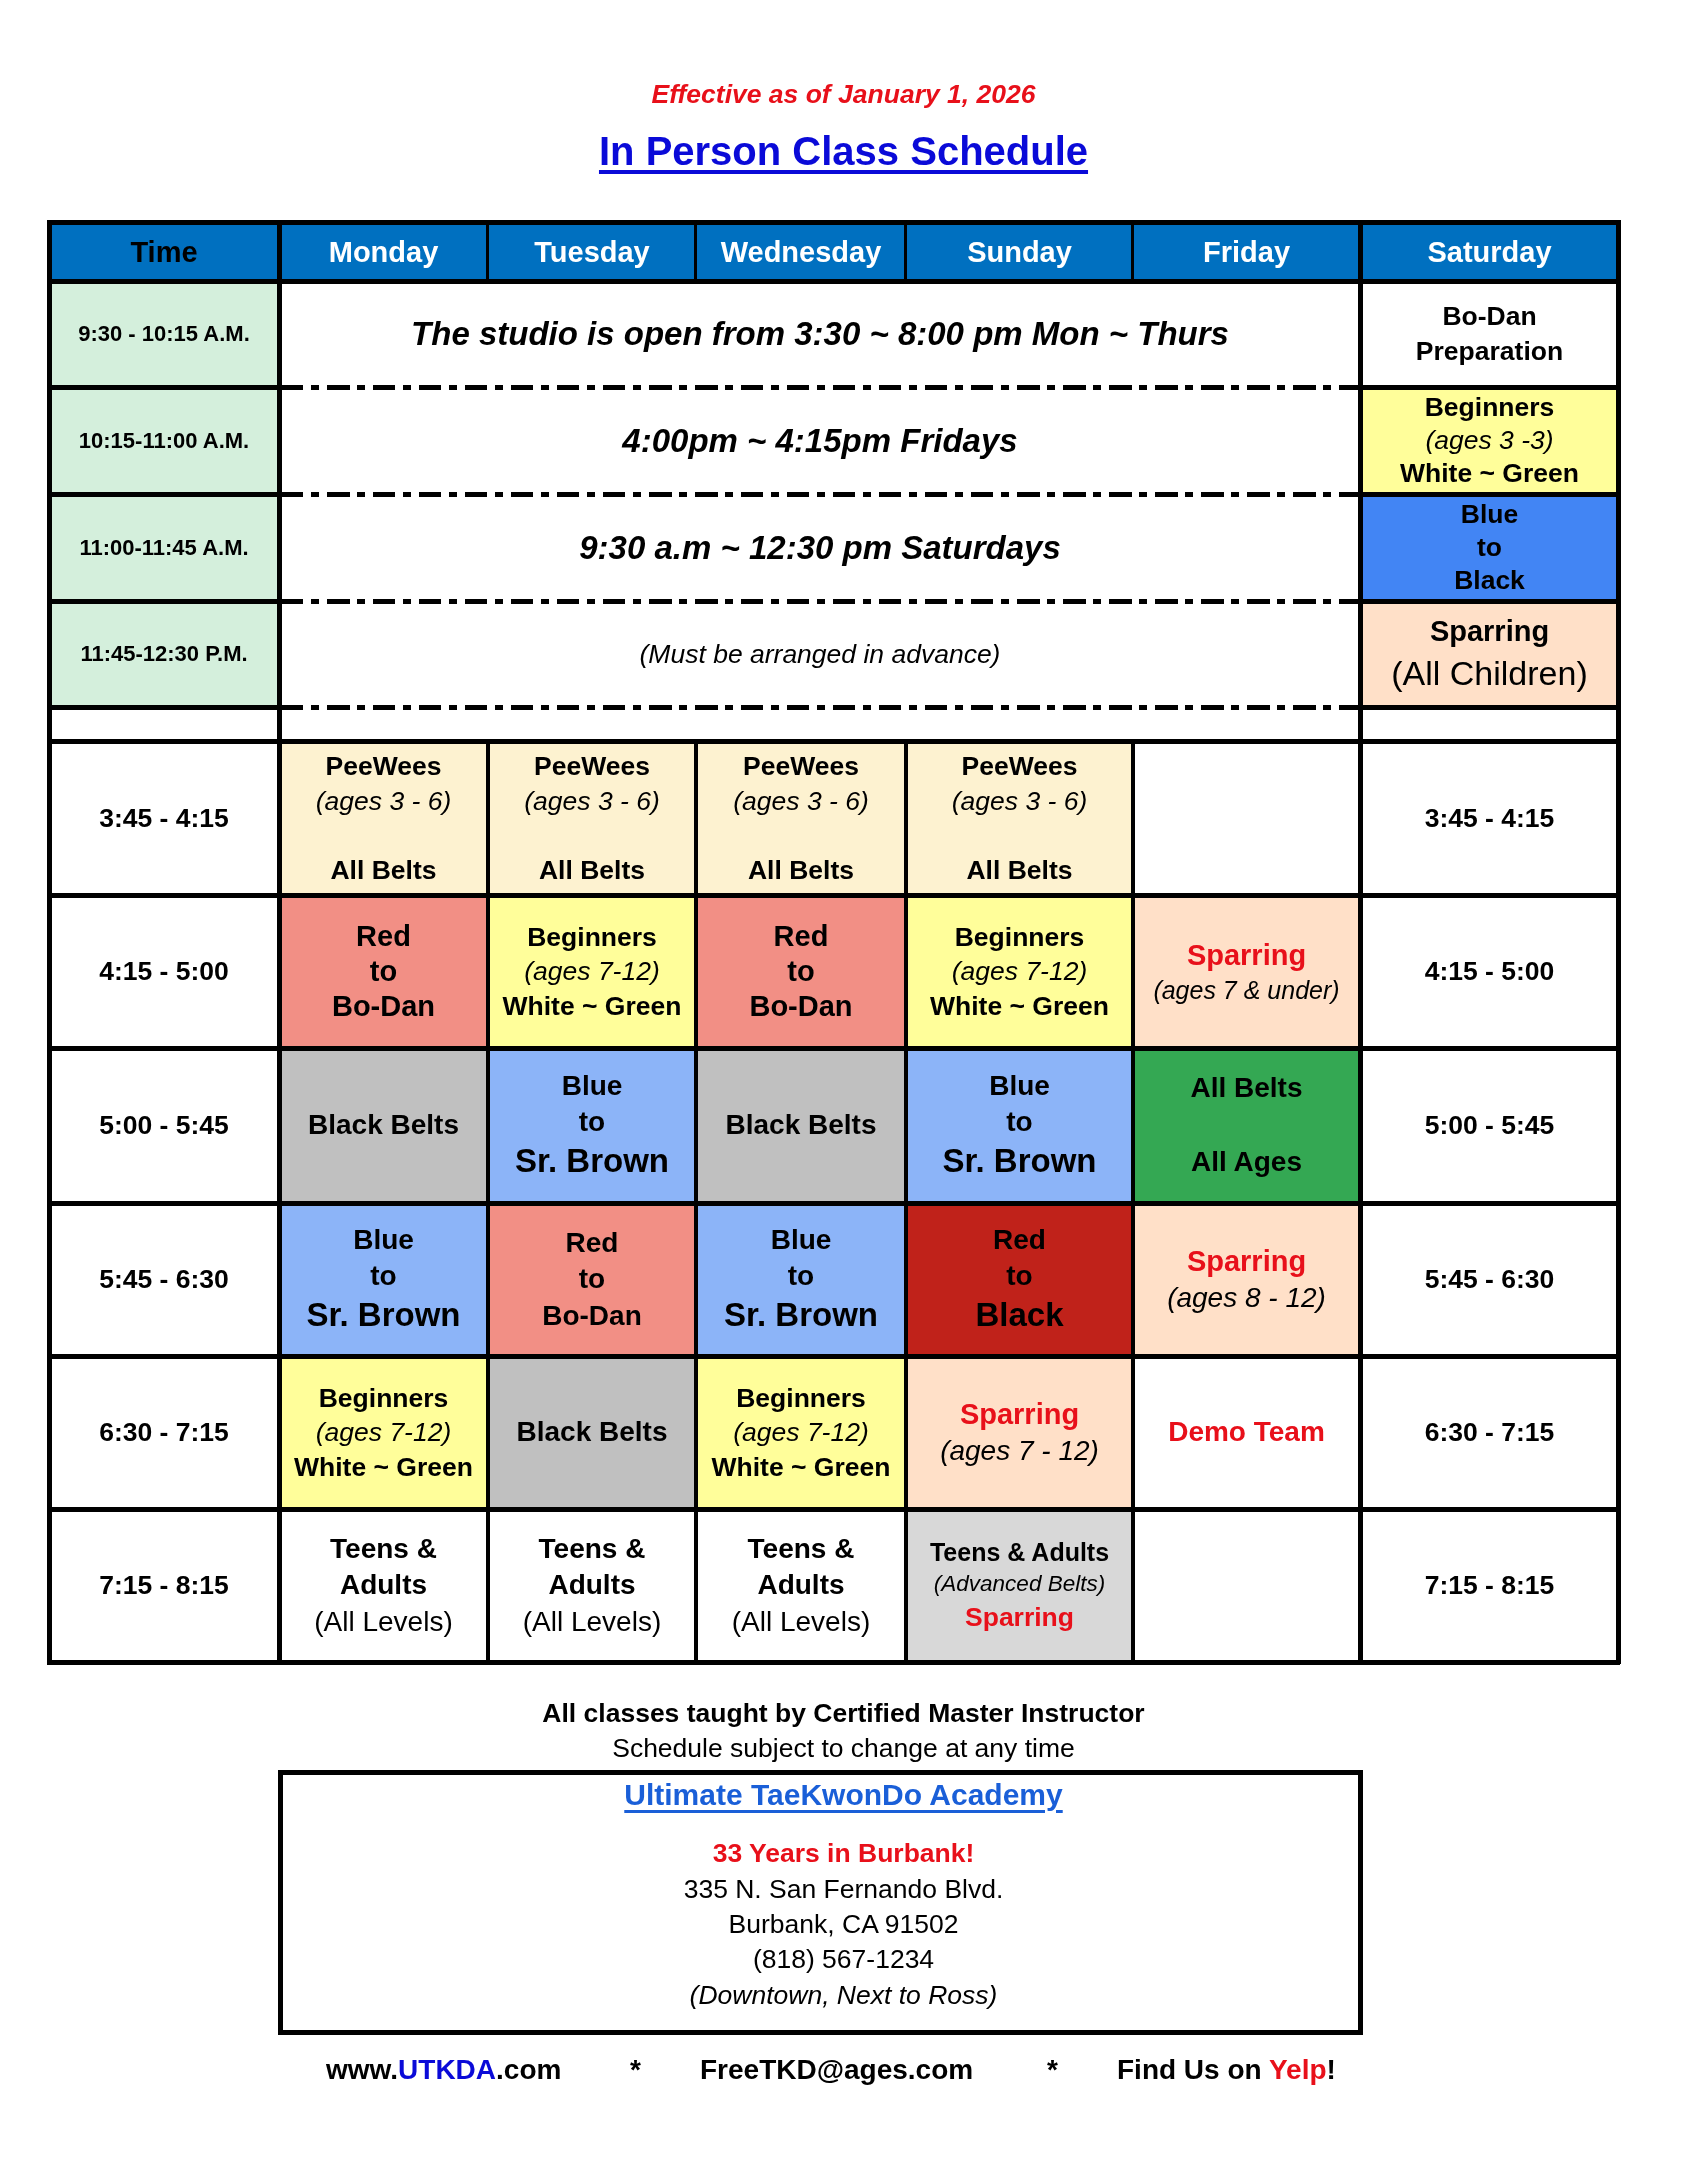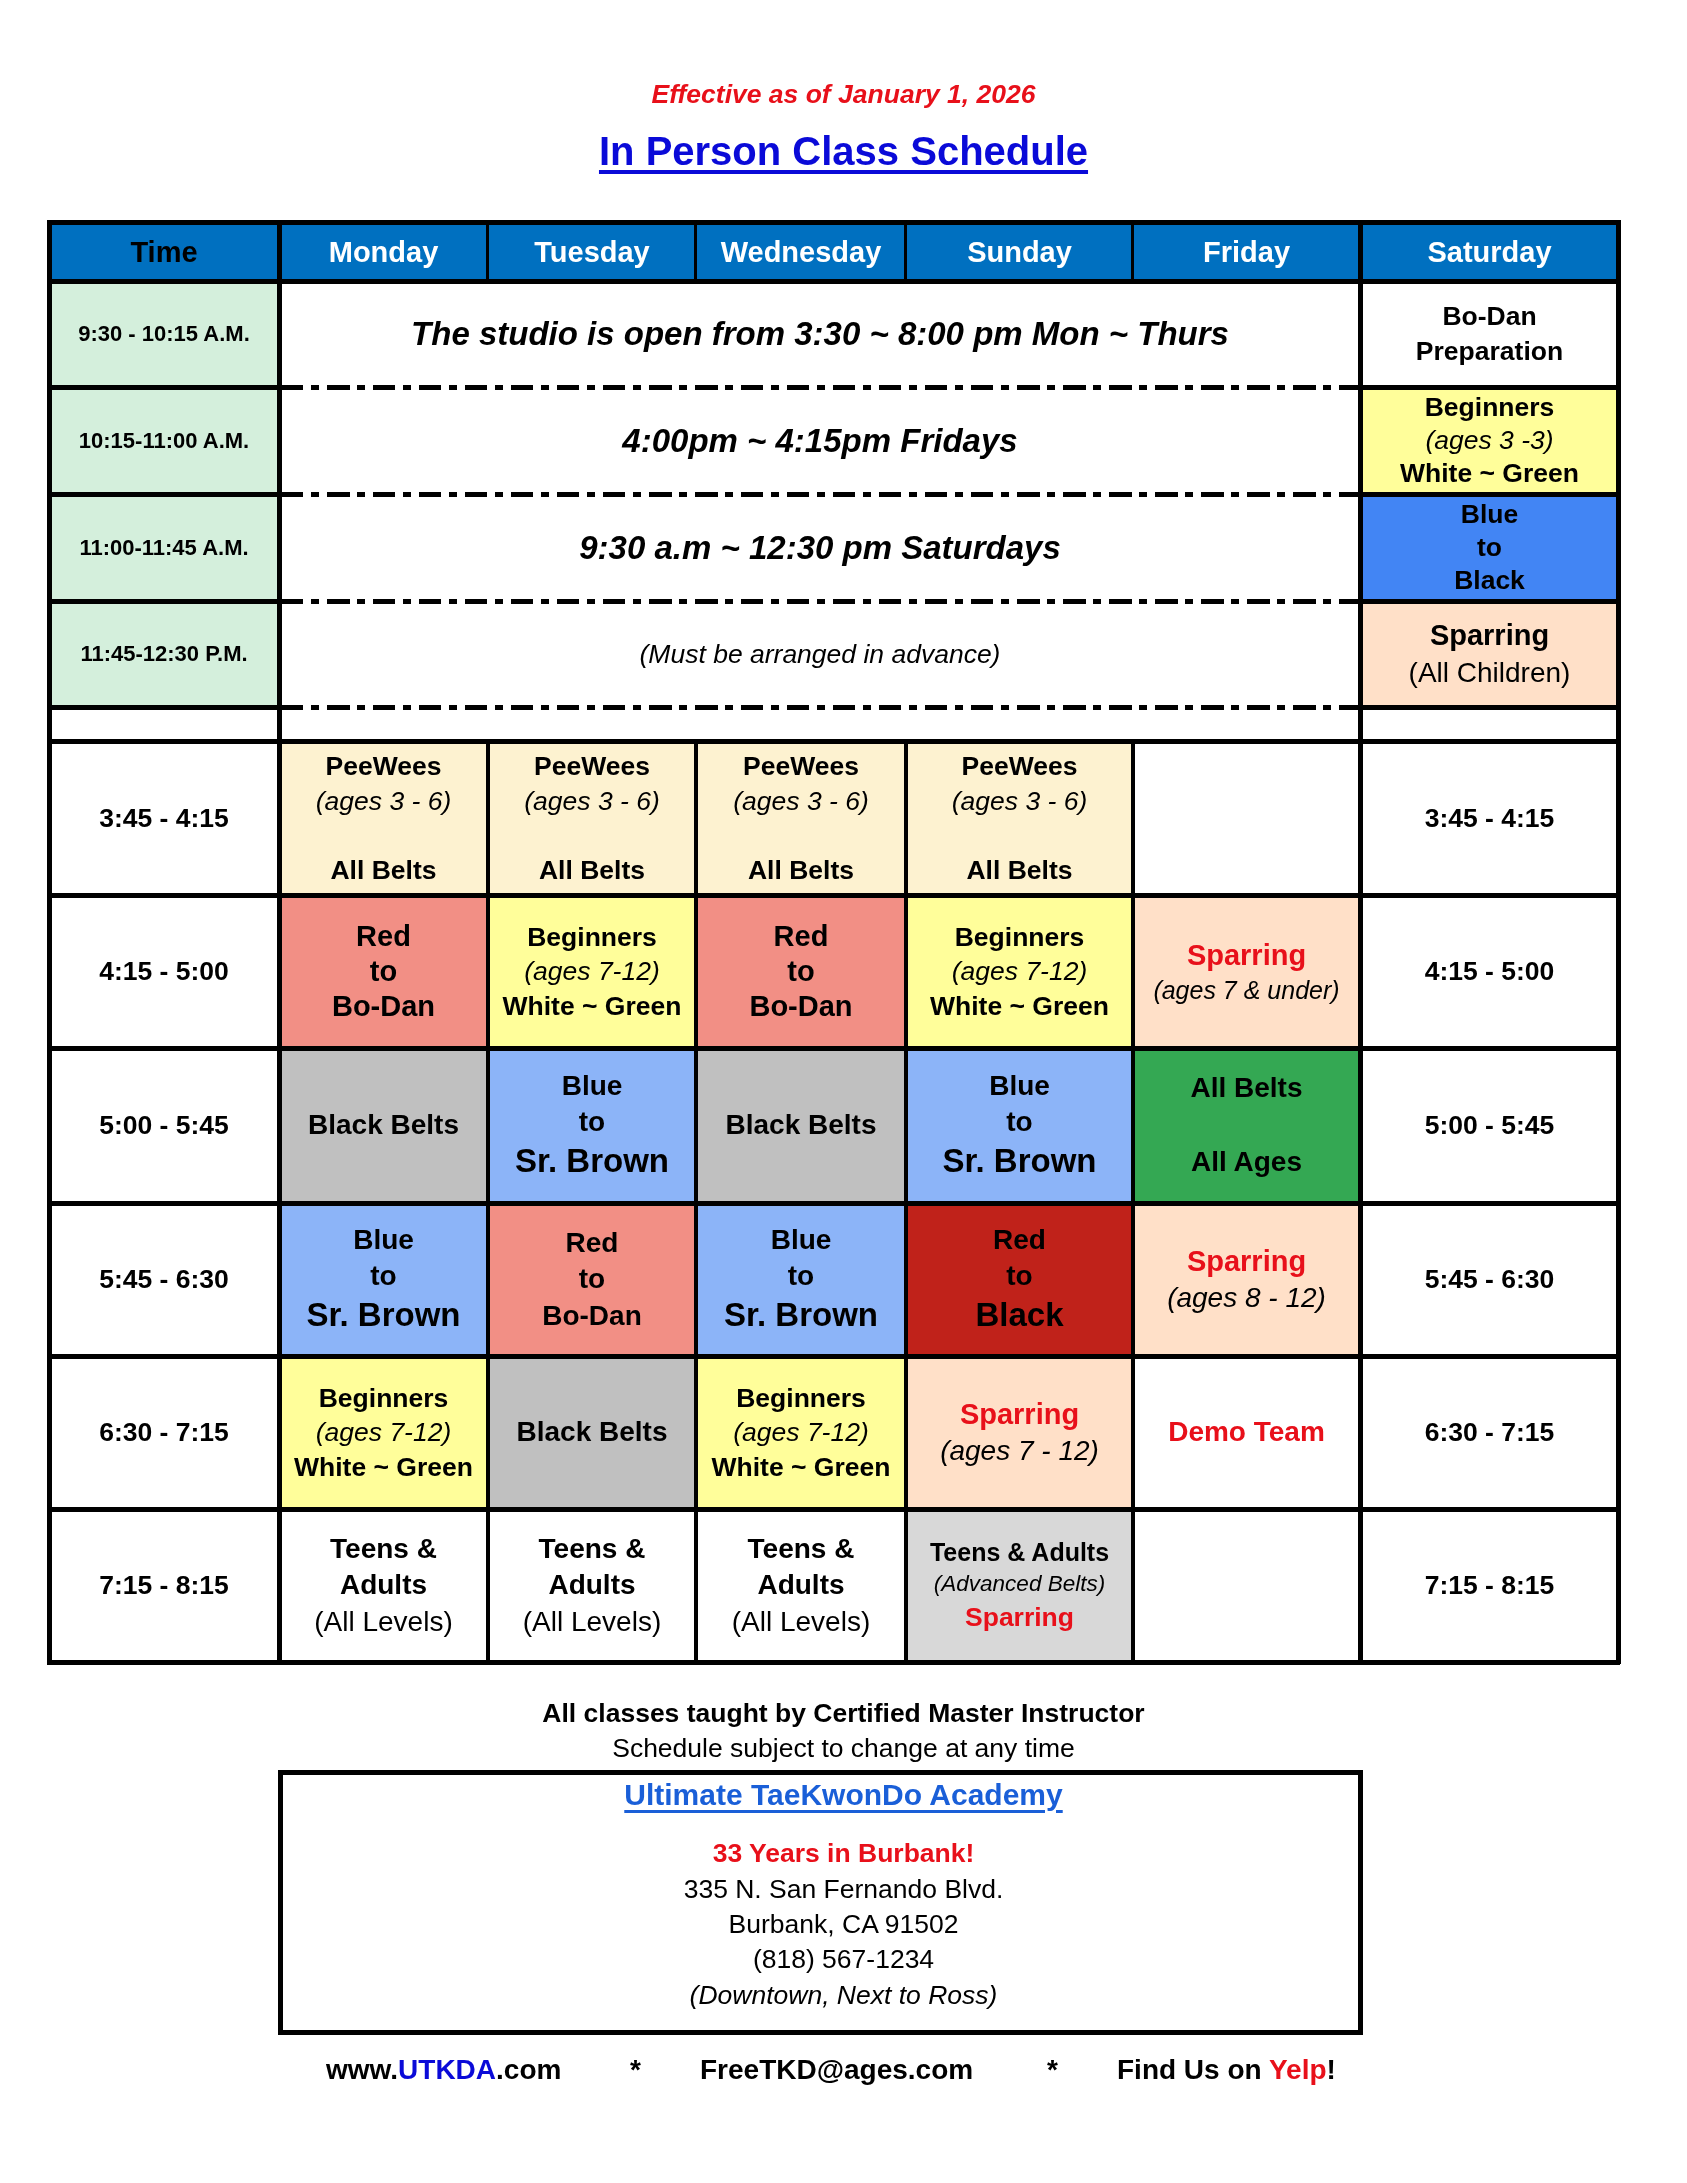--- a/index.html
+++ b/index.html
@@ -58,21 +58,21 @@
     <div class="it">(ages 3 -3)</div>
     <div>White ~ Green</div>
   </div>
   <div class="cell" style="left:1360px;top:494px;width:259px;height:107px;background:#4285f4;line-height:1.25;">
     <div>Blue</div>
     <div>to</div>
     <div>Black</div>
   </div>
   <div class="cell" style="left:1360px;top:601px;width:259px;height:106px;background:#ffe0c8;">
     <div style="font-size:29px;">Sparring</div>
-    <div style="font-weight:normal;font-size:28px;">(All Children)</div>
+    <div style="font-weight:normal;font-size:34px;">(All Children)</div>
   </div>
 
   <div class="cell" style="left:49px;top:742px;width:230px;height:153px;">3:45 - 4:15</div>
   <div class="cell" style="left:279px;top:742px;width:209px;height:153px;background:#fdf2d0;">
     <div>PeeWees</div>
     <div class="it">(ages 3 - 6)</div>
     <div style="height:34px;"></div>
     <div>All Belts</div>
   </div>
   <div class="cell" style="left:488px;top:742px;width:208px;height:153px;background:#fdf2d0;">

